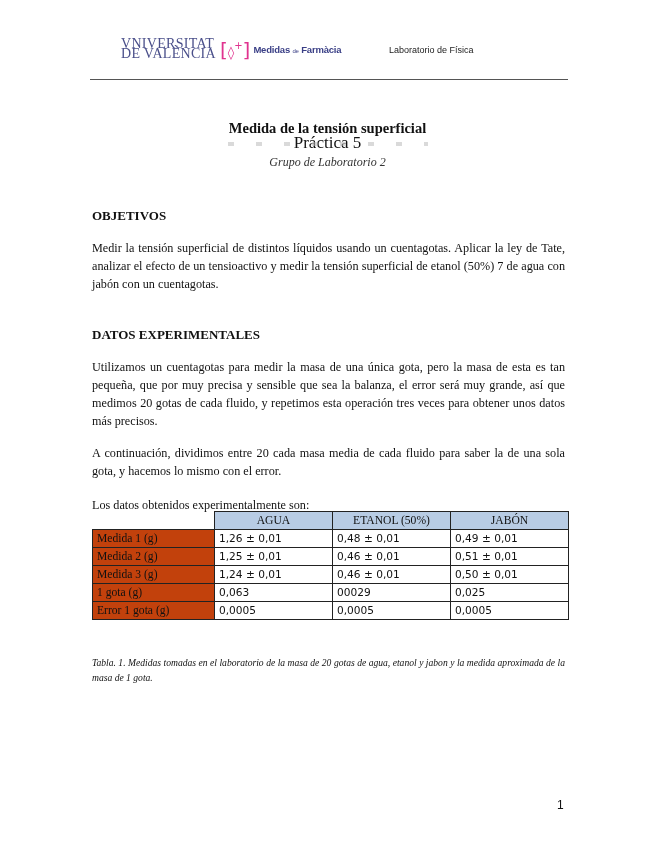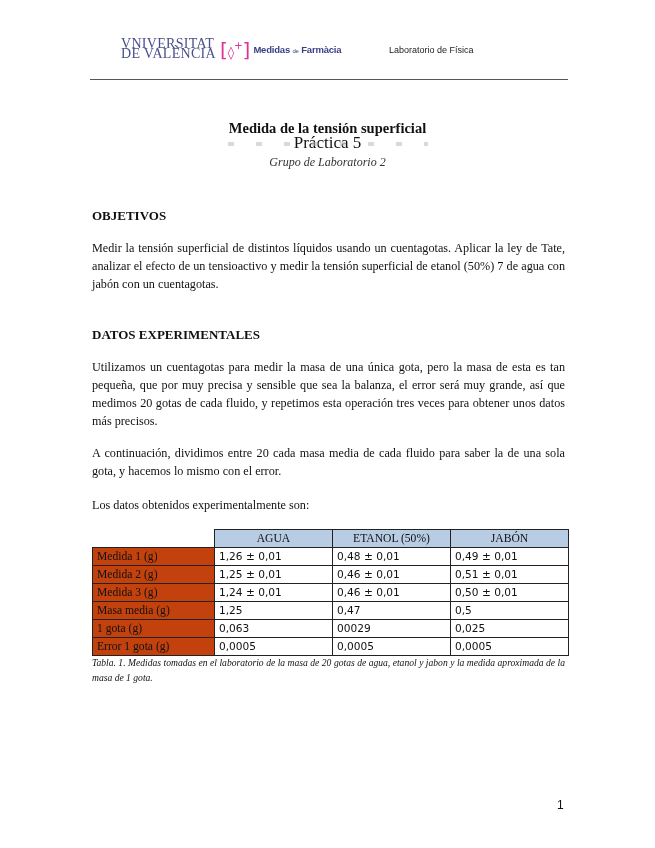--- a/index.html
+++ b/index.html
@@ -24,21 +24,21 @@
   .t2 { top: 120px; font-size: 14.5px; font-weight: bold; }
   .t3 { top: 155px; font-size: 12px; font-style: italic; color: #333; }
   .ghost { position: absolute; left: 228px; top: 142px; width: 200px; height: 4px;
            background: repeating-linear-gradient(90deg, #bbb 0 6px, transparent 6px 28px); opacity: 0.55; }
 
   
   .h { position: absolute; left: 92px; font-weight: bold; font-size: 13px; }
   .p { position: absolute; left: 92px; width: 473px; font-size: 12.2px; line-height: 18px; text-align: justify; }
 
   
-  table.data { position: absolute; left: 92px; top: 529px; border-collapse: collapse; font-size: 11.6px; }
+  table.data { position: absolute; left: 92px; top: 511px; border-collapse: collapse; font-size: 11.6px; }
   table.data td, table.data th { border: 1px solid #222; padding: 0 4px; height: 17px; line-height: 17px; }
   table.data th { background: #b8cce4; font-weight: normal; text-align: center; font-family: "Liberation Serif", serif; }
   table.data th.blank { background: transparent; border-top: none; border-left: none; }
   table.data td.rowh { background: #c2410c; font-family: Liberation Serif, serif; width: 113px; }
   table.data td.val { font-family: "DejaVu Sans", sans-serif; font-size: 10.6px; }
   .caption { position: absolute; left: 92px; top: 655px; width: 473px; font-size: 9.6px; font-style: italic; line-height: 15px; text-align: justify; }
   .temp { position: absolute; left: 92px; top: 700px; font-size: 12.5px; font-weight: bold; }
   .pagenum { position: absolute; left: 557px; top: 798px; font-family: "Liberation Sans", sans-serif; font-size: 12px; }
 </style>
 </head>
@@ -96,26 +96,20 @@
       <td class="val">0,46 ± 0,01</td>
       <td class="val">0,51 ± 0,01</td>
     </tr>
     <tr>
       <td class="rowh">Medida 3 (g)</td>
       <td class="val">1,24 ± 0,01</td>
       <td class="val">0,46 ± 0,01</td>
       <td class="val">0,50 ± 0,01</td>
     </tr>
     <tr>
-      <td class="rowh">Masa media (g)</td>
-      <td class="val">1,25</td>
-      <td class="val">0,47</td>
-      <td class="val">0,5</td>
-    </tr>
-    <tr>
       <td class="rowh">1 gota (g)</td>
       <td class="val">0,063</td>
       <td class="val">00029</td>
       <td class="val">0,025</td>
     </tr>
     <tr>
       <td class="rowh">Error 1 gota (g)</td>
       <td class="val">0,0005</td>
       <td class="val">0,0005</td>
       <td class="val">0,0005</td>

